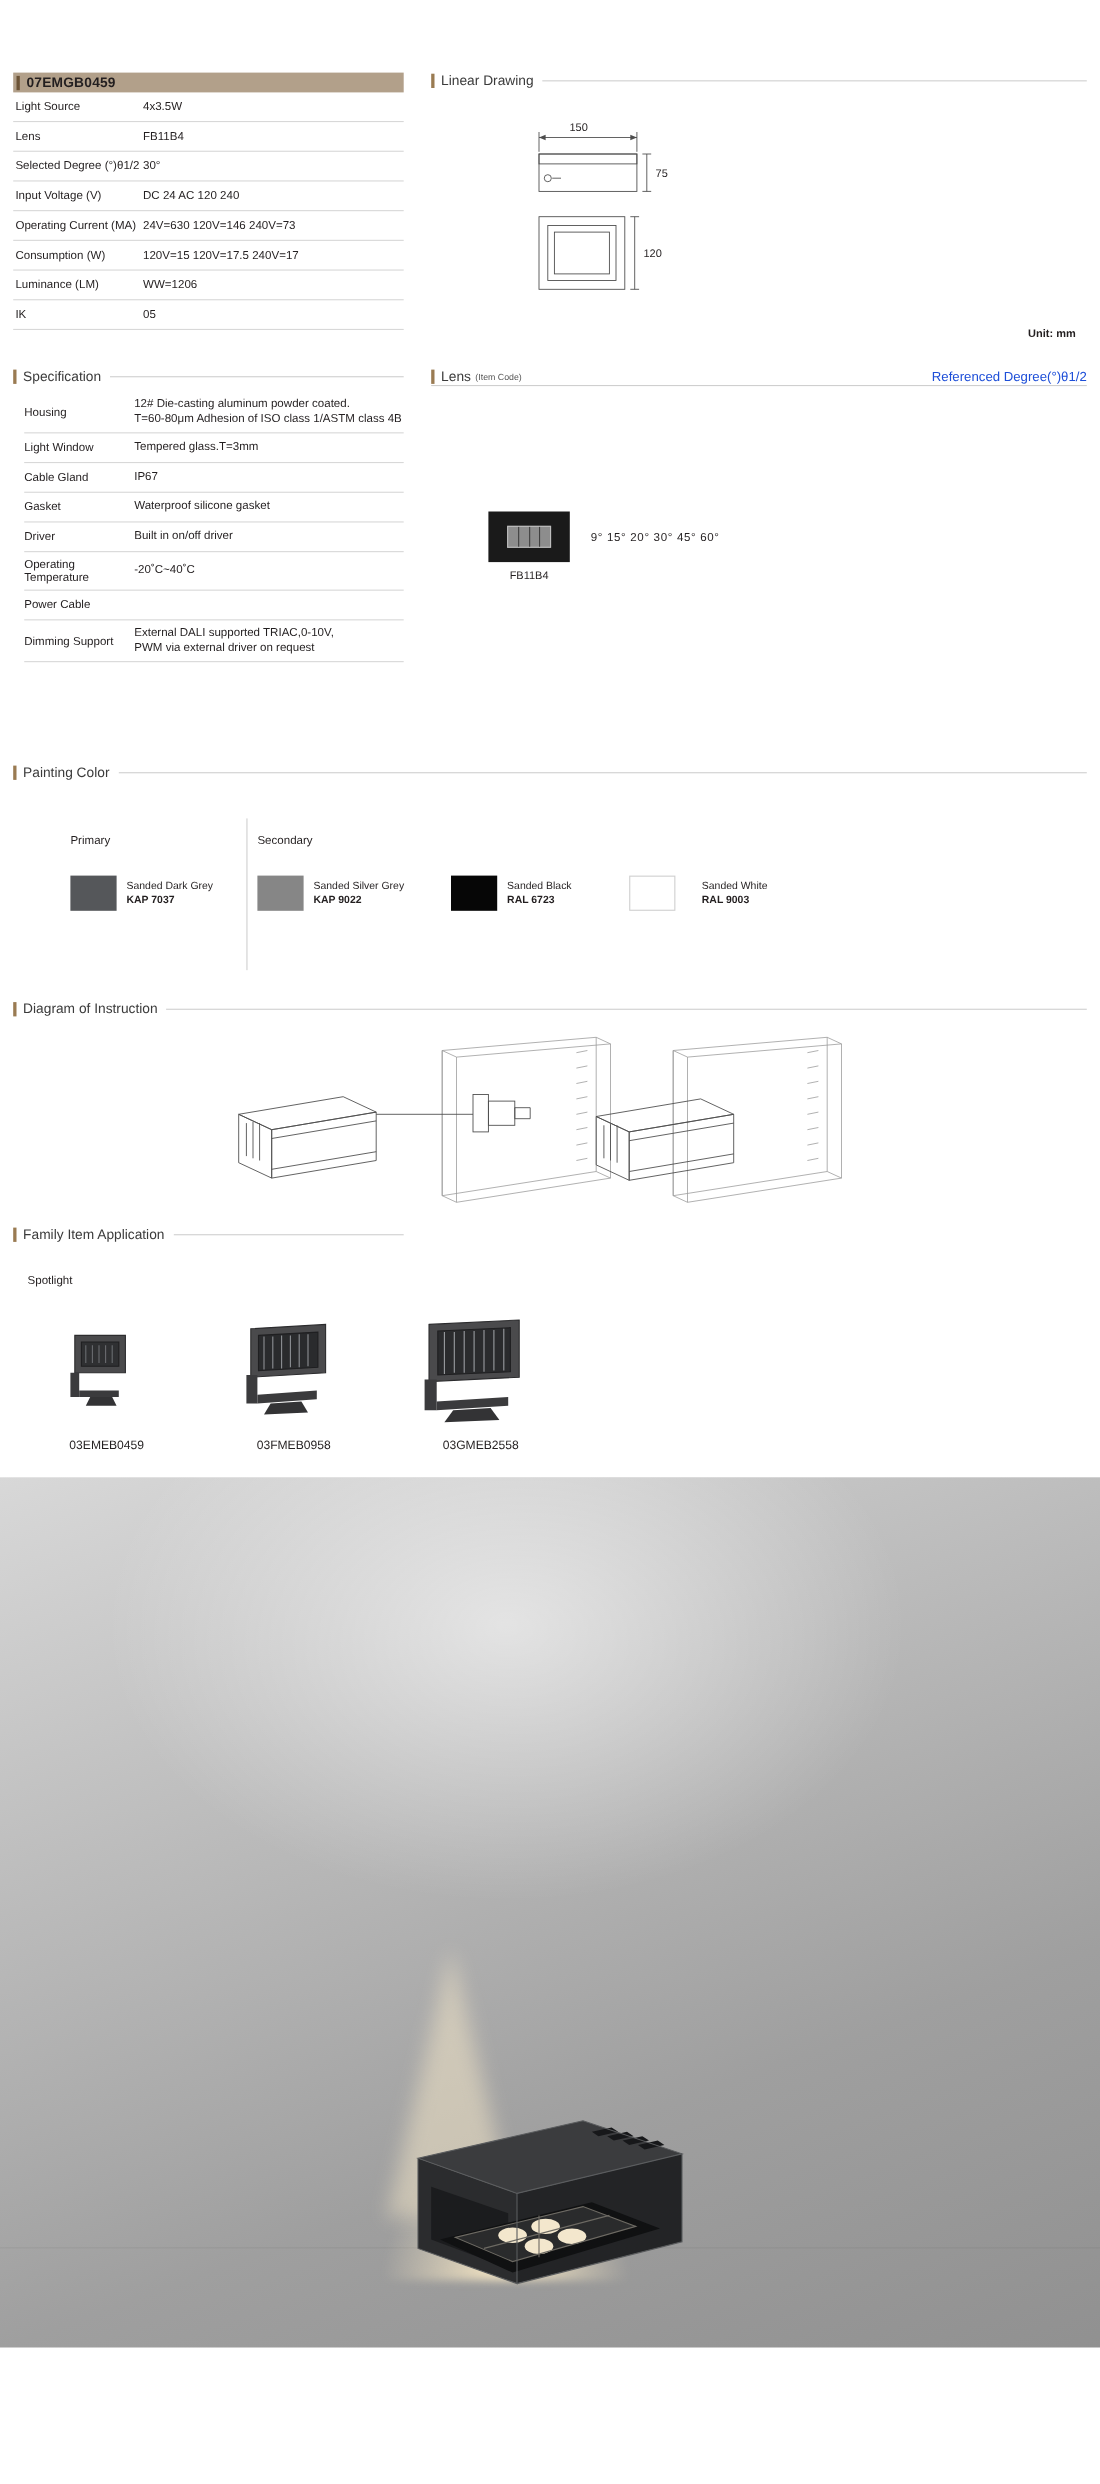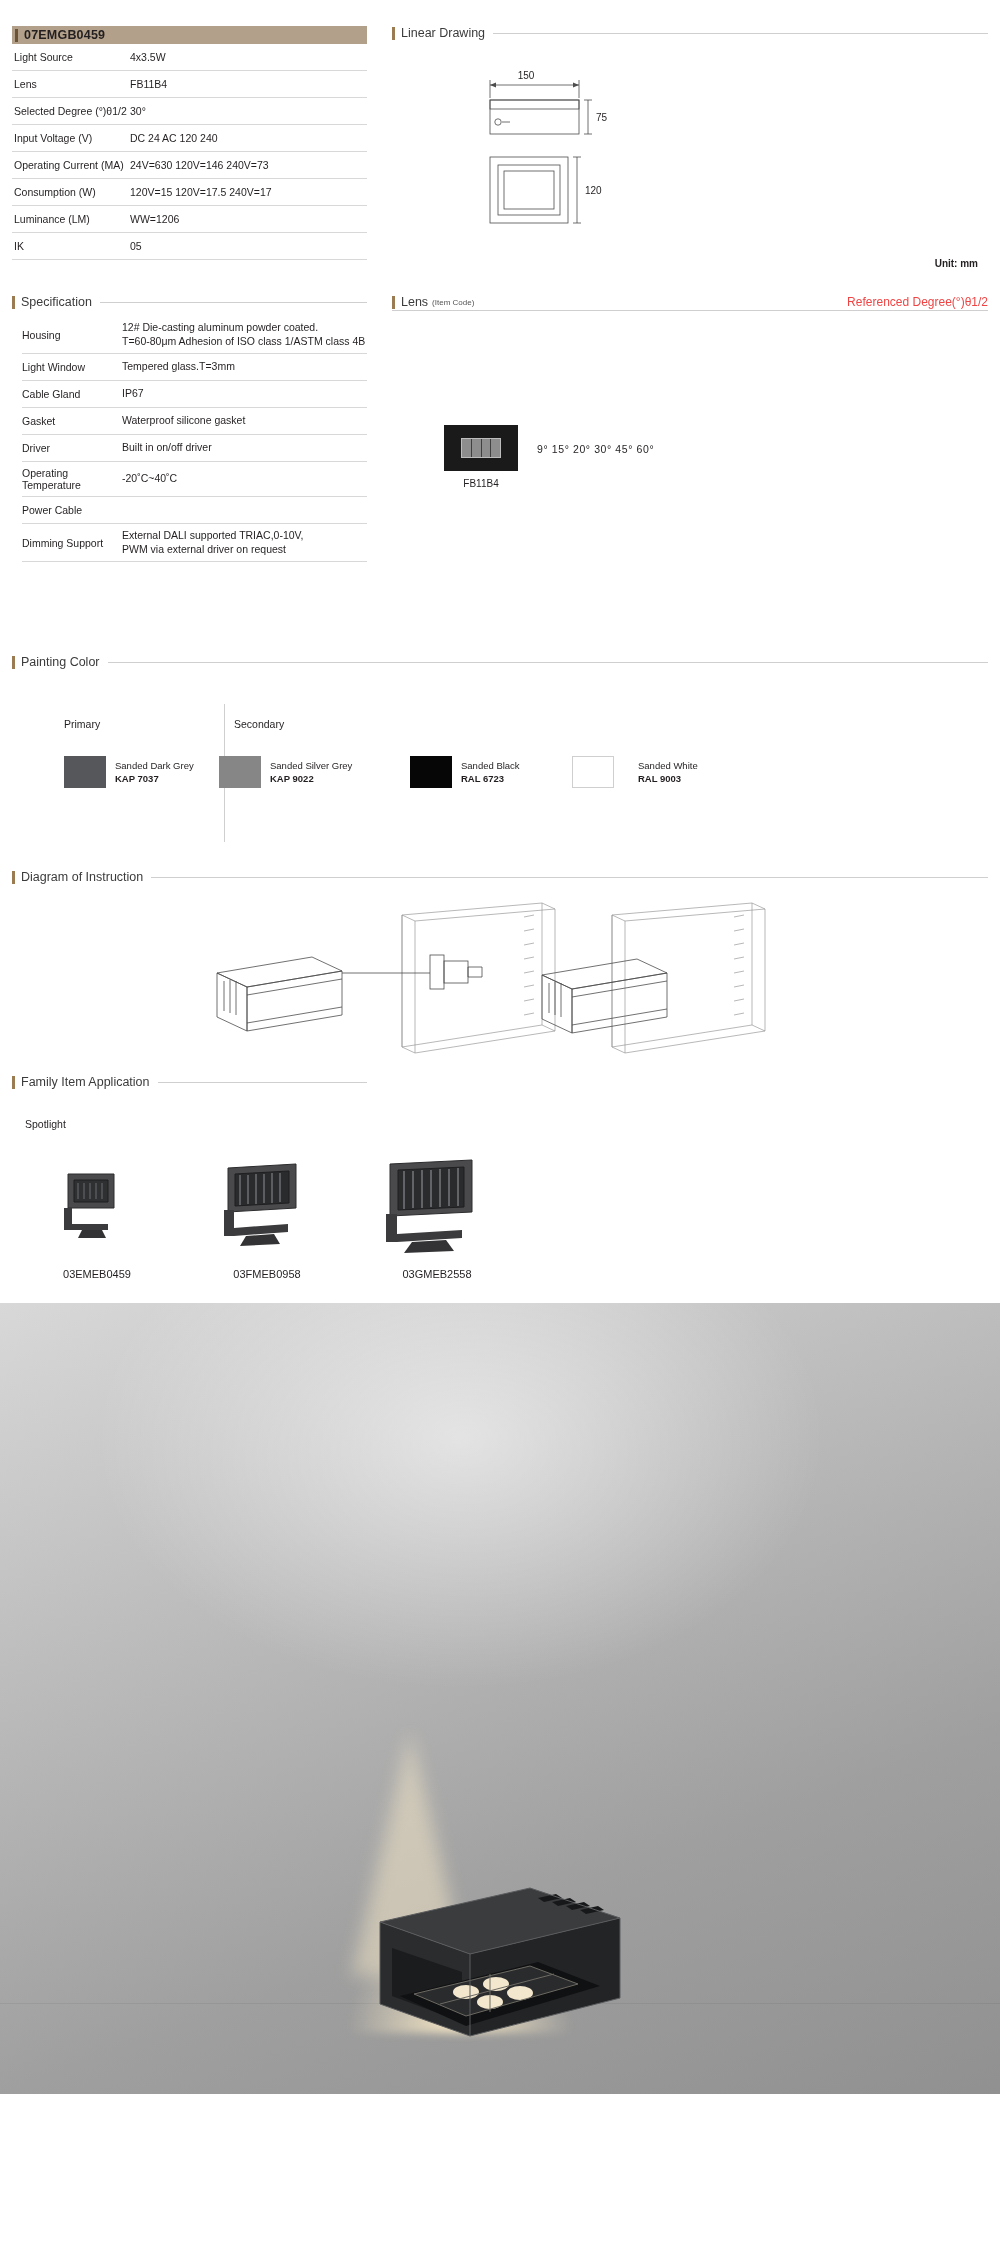--- a/index.html
+++ b/index.html
@@ -4,29 +4,29 @@
 <style>
   * { box-sizing: border-box; }
   html, body { margin:0; padding:0; }
   body {
     width:1000px;
     font-family:"Liberation Sans", sans-serif;
     color:#231f20;
     background:#ffffff;
     -webkit-font-smoothing:antialiased;
   }
-  .page { position:relative; width:1000px; height:2094px; overflow:hidden; }
+  .page { position:relative; width:1000px; height:2094px; overflow:hidden;margin-top:40px; }
 
   
   .sec-head { display:flex; align-items:center; }
   .sec-head .bar { width:3px; height:13px; background:#9a7b52; margin-right:6px; flex:0 0 auto; }
   .sec-head .title { font-size:12.5px; color:#3b3b3b; white-space:nowrap; }
   .sec-head .rule { flex:1 1 auto; height:1px; background:#cfcfcf; margin-left:8px; }
   .sec-head .sub { font-size:8px; color:#555; margin-left:4px; }
-  .sec-head .right { font-size:12px; color:#ef4444; margin-left:auto; padding-left:12px; }
+  .sec-head .right { font-size:12px; color:#1d4ed8; margin-left:auto; padding-left:12px; }
 
   
   .model-bar {
     position:absolute; left:12px; top:26px; width:355px; height:18px;
     background:#b2a08a; display:flex; align-items:center;
   }
   .model-bar .bar { width:3px; height:13px; background:#6b5336; margin-left:3px; margin-right:6px; }
   .model-bar .txt { font-size:12.5px; font-weight:bold; color:#231f20; letter-spacing:.2px; }
 
   
@@ -271,21 +271,21 @@
     <div class="swatch-row" style="position:absolute;left:52px;top:56px;">
       <div class="swatch" style="background:#55575a"></div>
       <div class="swatch-txt">
         <div>Sanded Dark Grey</div>
         <div><b>KAP 7037</b></div>
       </div>
     </div>
 
     <div style="position:absolute;left:222px;top:18px;" class="paint-col-label">Secondary</div>
 
-    <div class="swatch-row" style="position:absolute;left:207px;top:56px;">
+    <div class="swatch-row" style="position:absolute;left:222px;top:56px;">
       <div class="swatch" style="background:#868686"></div>
       <div class="swatch-txt">
         <div>Sanded Silver Grey</div>
         <div><b>KAP 9022</b></div>
       </div>
     </div>
 
     <div class="swatch-row" style="position:absolute;left:398px;top:56px;">
       <div class="swatch" style="background:#060606"></div>
       <div class="swatch-txt">

